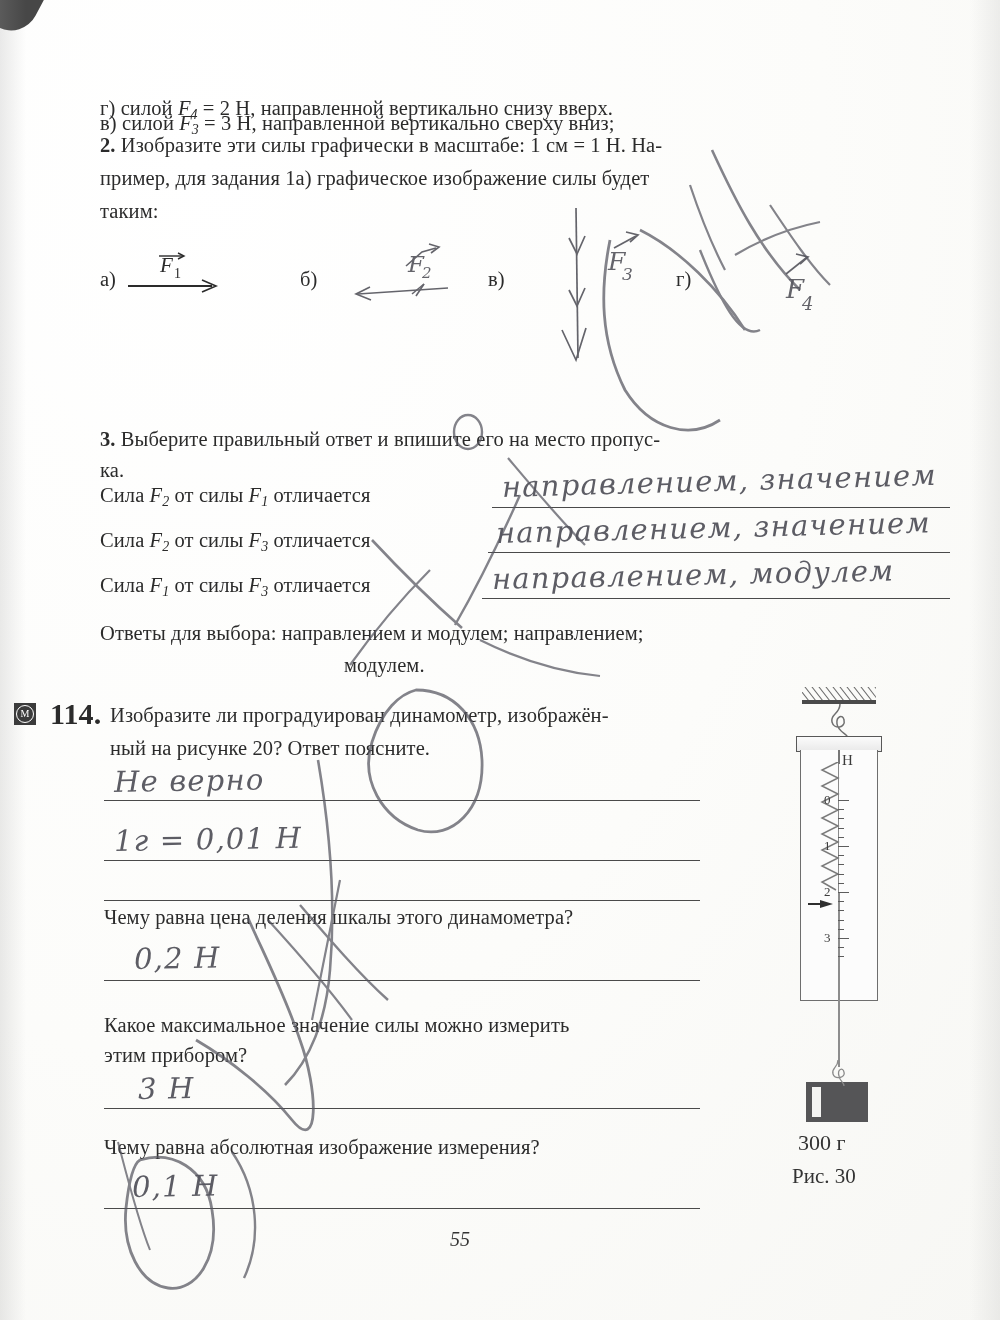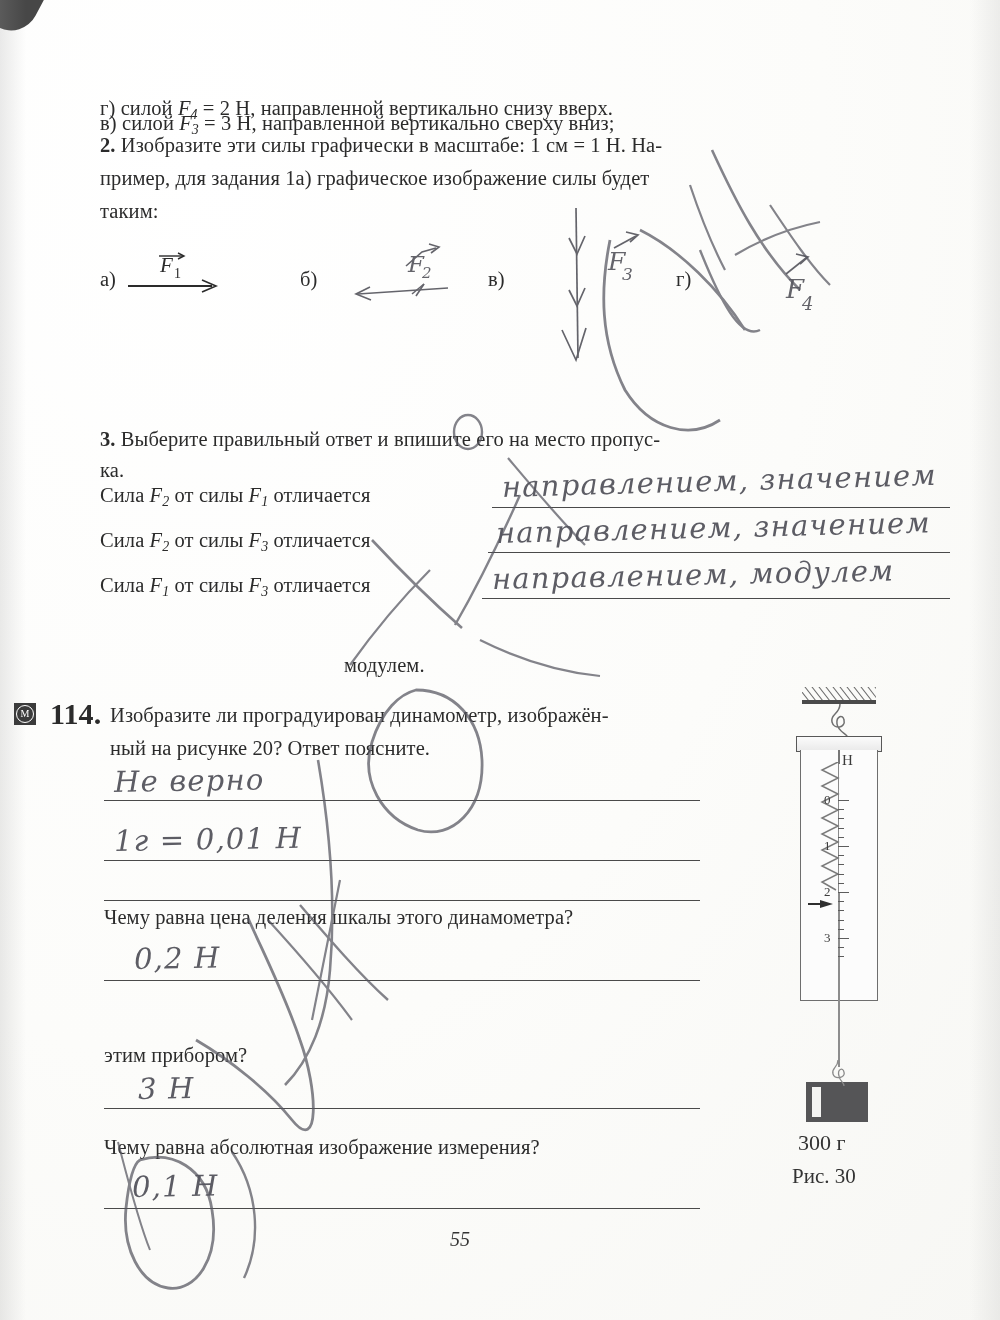--- a/index.html
+++ b/index.html
@@ -270,20 +270,21 @@
   </div>
   <div class="rule" style="left:488px; top:552px; width:462px;"></div>
   <div class="hand hand-lg" style="left:496px; top:516px; transform:rotate(-1.4deg);">направлением, значением</div>
 
   <div class="ptext" style="left:100px; top:570px;">
     <span>Сила </span><span class="ital">F</span><sub>1</sub><span> от силы </span><span class="ital">F</span><sub>3</sub><span> отличается</span>
   </div>
   <div class="rule" style="left:482px; top:598px; width:468px;"></div>
   <div class="hand hand-lg" style="left:492px; top:562px; transform:rotate(-1.2deg);">направлением, модулем</div>
 
+  <div class="ptext" style="left:100px; top:618px;">Ответы для выбора: направлением и модулем; направлением;</div>
   <div class="ptext" style="left:344px; top:650px;">модулем.</div>
 
   <div id="badge-m" style="left:14px; top:703px;">
     <span>М</span>
   </div>
   <div class="ptext bold" style="left:50px; top:698px; font-size:30px;">114.</div>
   <div class="ptext" style="left:110px; top:700px;"> Изобразите ли проградуирован динамометр, изображён-</div>
   <div class="ptext" style="left:110px; top:733px;">ный на рисунке 20? Ответ поясните.</div>
 
   <div class="rule" style="left:104px; top:800px; width:596px;"></div>
@@ -291,20 +292,21 @@
 
   <div class="rule" style="left:104px; top:860px; width:596px;"></div>
   <div class="hand hand-lg" style="left:114px; top:824px; transform:rotate(-1deg);">1г = 0,01 Н</div>
 
   <div class="rule" style="left:104px; top:900px; width:596px;"></div>
 
   <div class="ptext" style="left:104px; top:902px;">Чему равна цена деления шкалы этого динамометра?</div>
   <div class="rule" style="left:104px; top:980px; width:596px;"></div>
   <div class="hand hand-lg" style="left:134px; top:942px; transform:rotate(-1deg);">0,2 Н</div>
 
+  <div class="ptext" style="left:104px; top:1010px;">Какое максимальное значение силы можно измерить</div>
   <div class="ptext" style="left:104px; top:1040px;">этим прибором?</div>
   <div class="rule" style="left:104px; top:1108px; width:596px;"></div>
   <div class="hand hand-lg" style="left:138px; top:1072px; transform:rotate(-1deg);">3 Н</div>
 
   <div class="ptext" style="left:104px; top:1132px;">Чему равна абсолютная изображение измерения?</div>
   <div class="rule" style="left:104px; top:1208px; width:596px;"></div>
   <div class="hand hand-lg" style="left:132px; top:1170px; transform:rotate(-1deg);">0,1 Н</div>
 
   <div id="fig30">
     <div id="ceiling-hatch">

